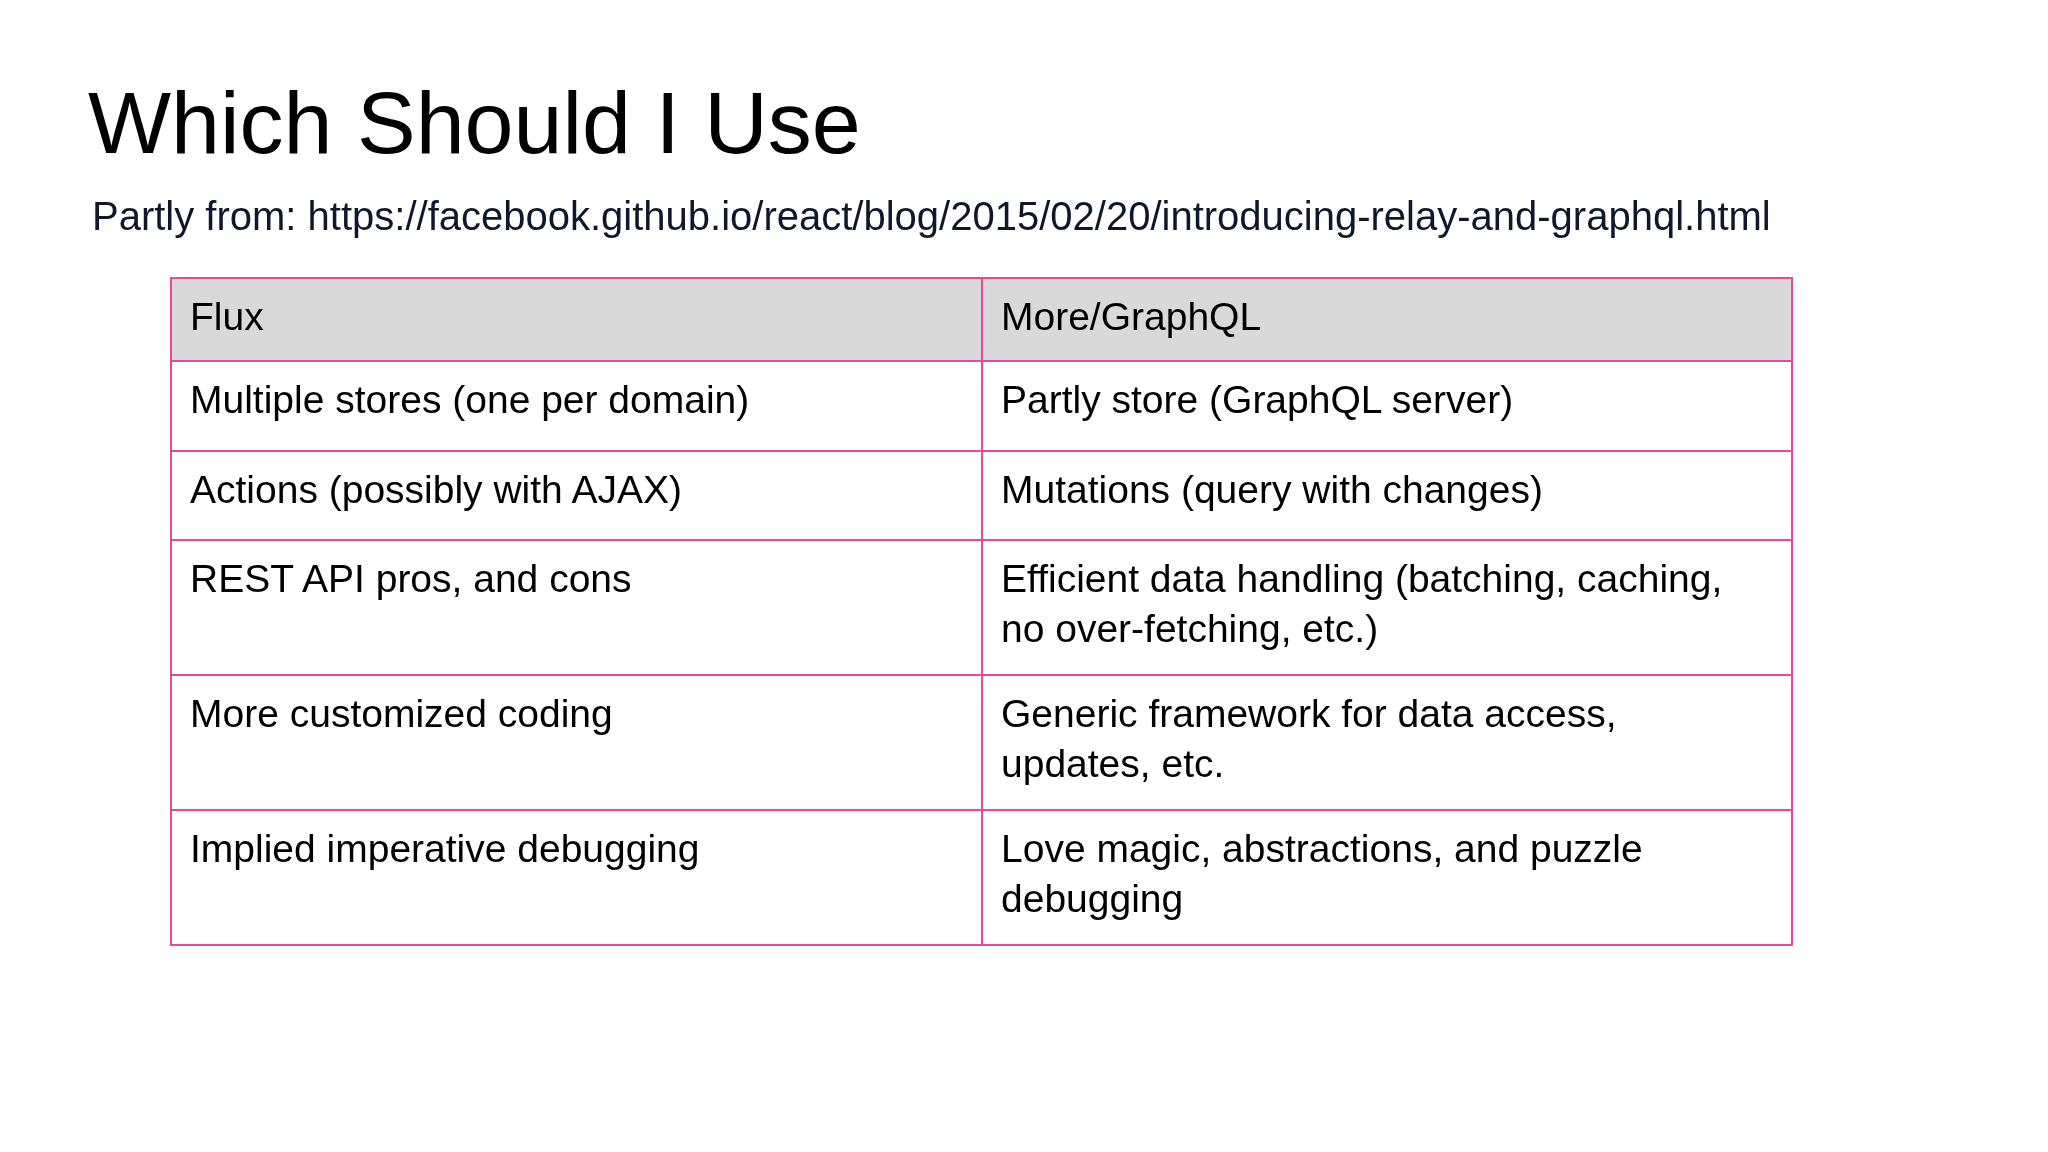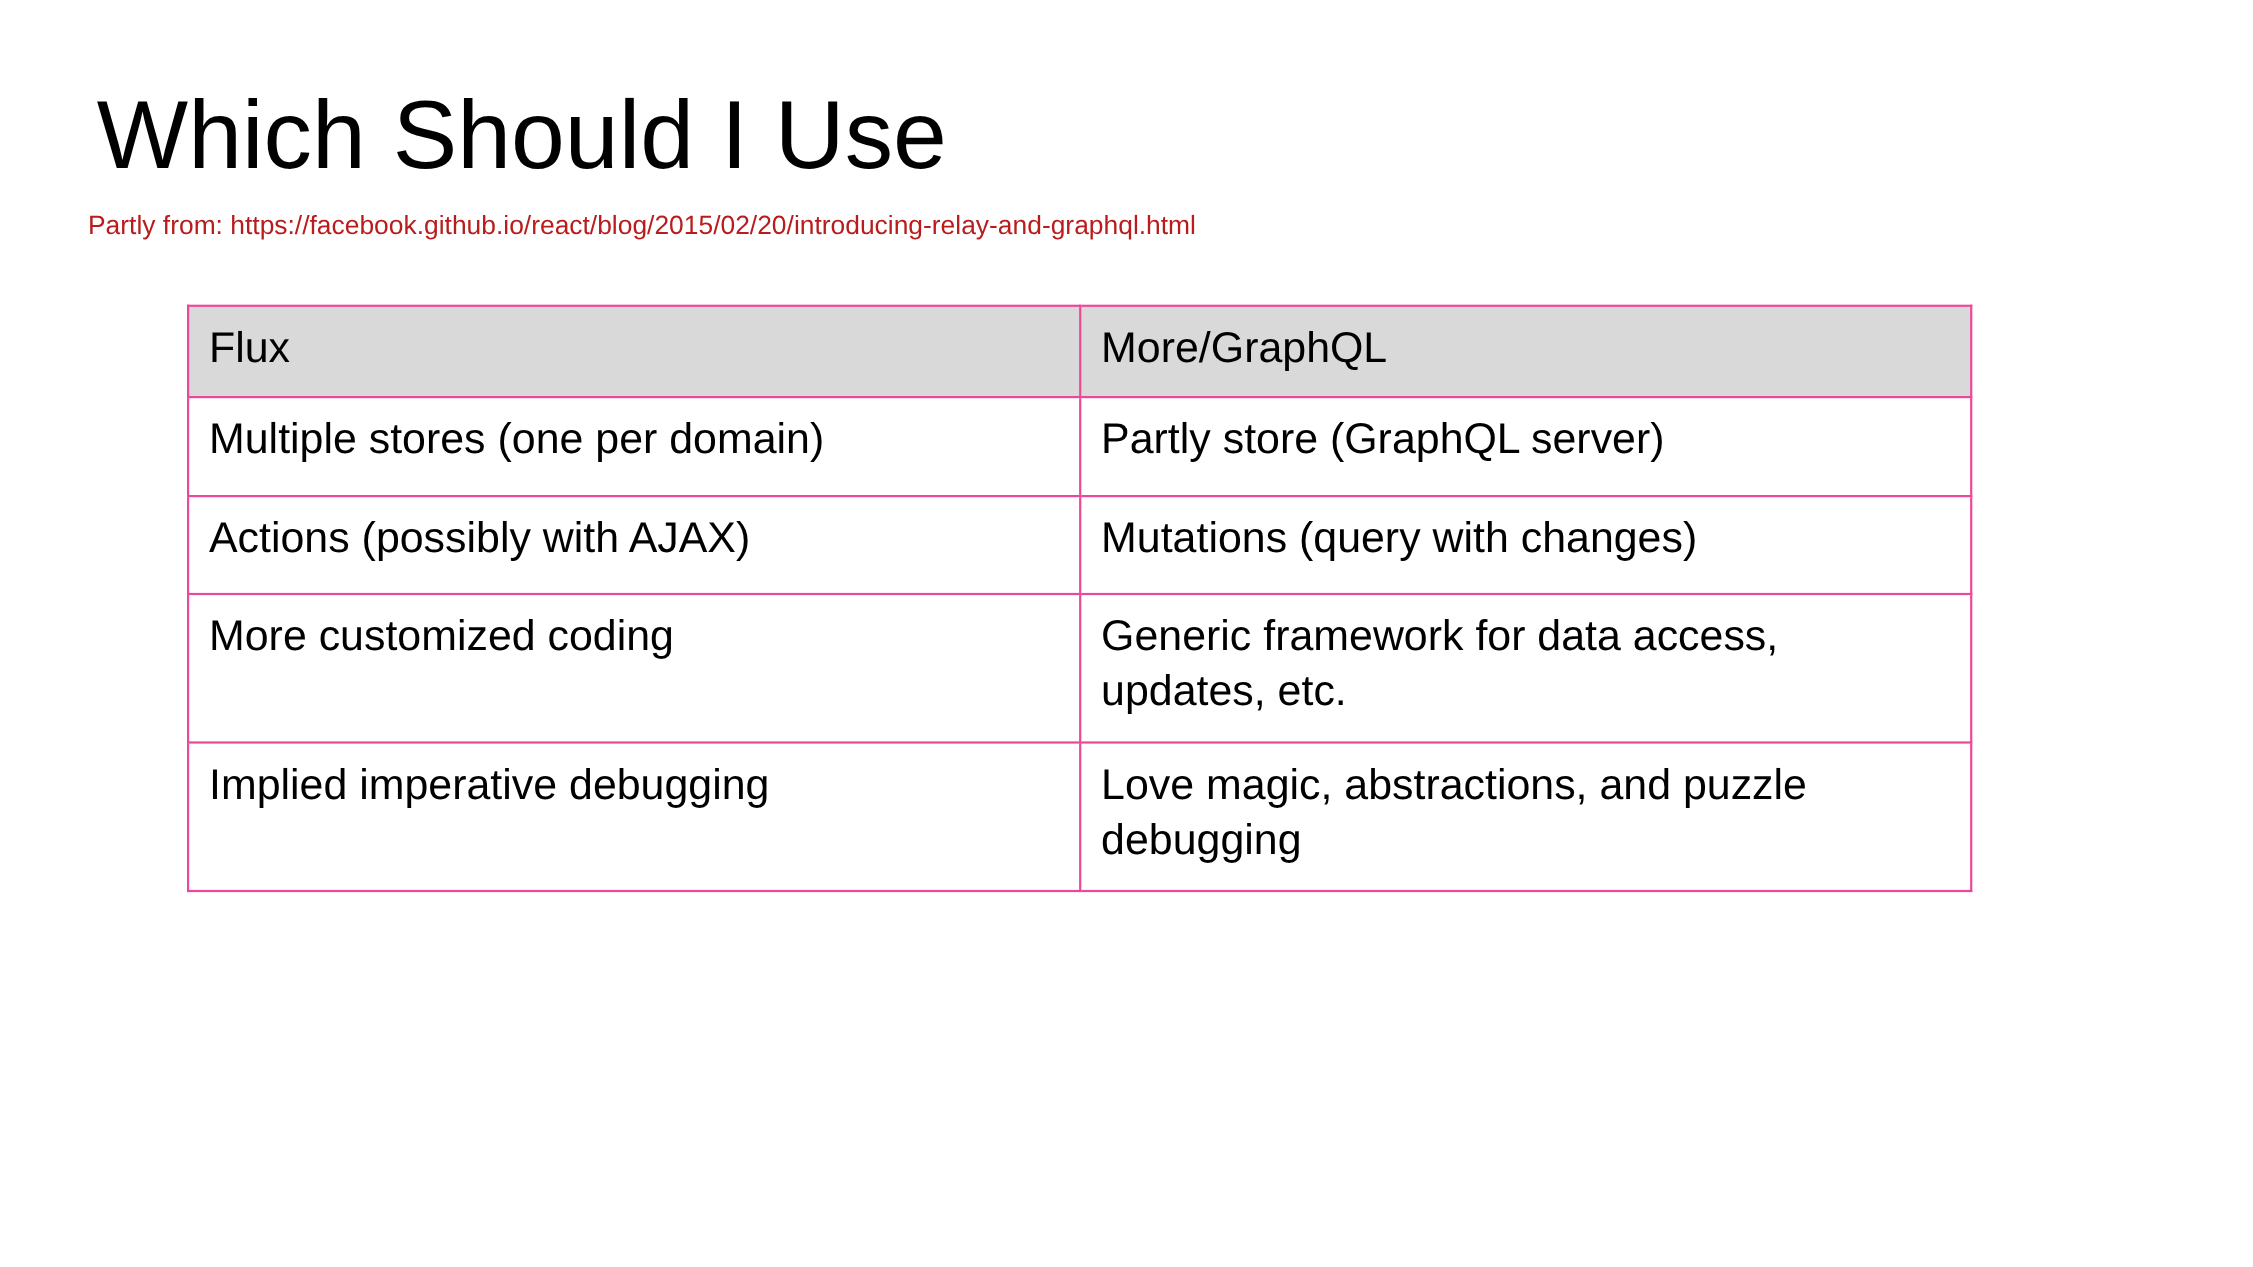--- a/index.html
+++ b/index.html
@@ -22,27 +22,27 @@
     top: 70px;
     margin: 0;
     font-size: 88px;
     font-weight: 400;
     line-height: 1.2;
     color: #000000;
     white-space: nowrap;
   }
   .source-note {
     position: absolute;
-    left: 80px;
+    left: 92px;
     top: 192px;
     margin: 0;
-    font-size: 24px;
+    font-size: 40px;
     font-weight: 400;
     line-height: 1.2;
-    color: #b91c1c;
+    color: #0f172a;
     white-space: nowrap;
   }
   table.comparison-table {
     position: absolute;
     left: 170px;
     top: 277px;
     width: 1621px;
     border-collapse: collapse;
     table-layout: fixed;
   }
@@ -94,20 +94,25 @@
     </thead>
     <tbody>
       <tr class="r-0">
         <td>Multiple stores (one per domain)</td>
         <td>Partly store (GraphQL server)</td>
       </tr>
       <tr class="r-2">
         <td>Actions (possibly with AJAX)</td>
         <td>Mutations (query with changes)</td>
       </tr>
+      <tr class="r-3">
+        <td>REST API pros, and cons</td>
+        <td>Efficient data handling (batching, caching,
+no over-fetching, etc.)</td>
+      </tr>
       <tr class="r-4">
         <td>More customized coding</td>
         <td>Generic framework for data access,
 updates, etc.</td>
       </tr>
       <tr class="r-5">
         <td>Implied imperative debugging</td>
         <td>Love magic, abstractions, and puzzle
 debugging</td>
       </tr>

